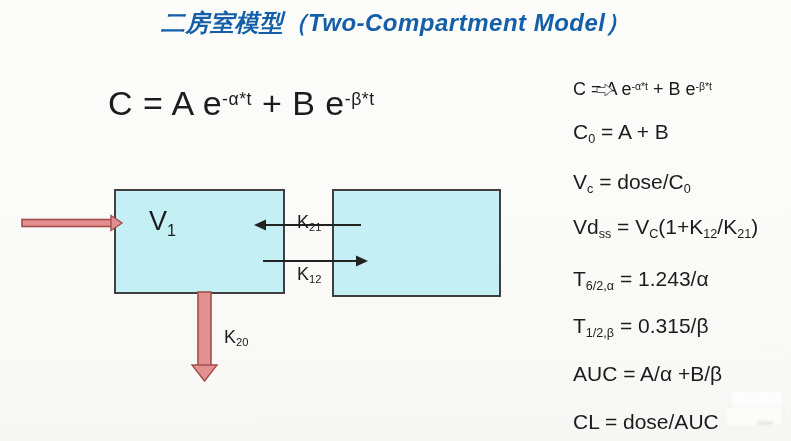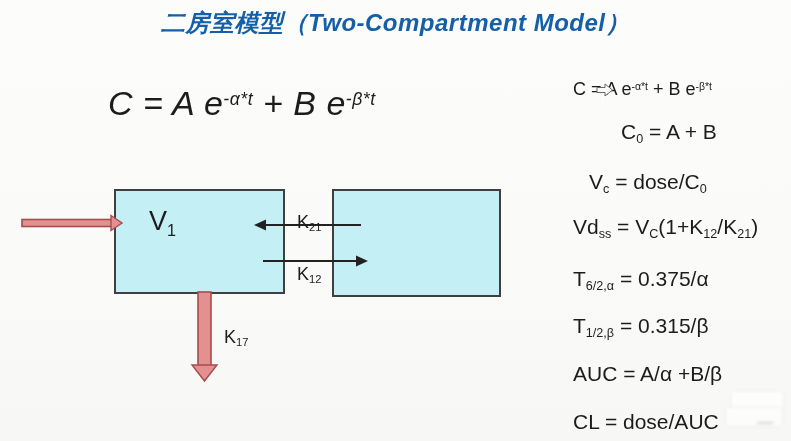--- a/index.html
+++ b/index.html
@@ -19,21 +19,20 @@
     font-size:24px;font-weight:bold;font-style:italic;
     color:#155fa8;
     letter-spacing:0.5px;
   }
   
   #main-eq{
     top:84px;left:108px;
     font-size:34px;
     letter-spacing:0.5px;
     white-space:nowrap;
-    font-style:italic;
   }
   #main-eq sup{font-size:0.52em;vertical-align:0.55em;}
   
   .box{
     background:#c4eff4;
     border:2px solid #3f3f3f;
     box-sizing:border-box;
   }
   #box1{left:114px;top:189px;width:171px;height:105px;}
   #box2{left:332px;top:189px;width:169px;height:108px;}
@@ -53,22 +52,22 @@
   #arrows{left:0;top:0;pointer-events:none;}
   
   .eq{
     left:573px;
     font-size:21px;
     white-space:nowrap;
   }
   .eq sub{font-size:0.6em;vertical-align:-0.28em;}
   .eq sup{font-size:0.58em;vertical-align:0.5em;}
   #eq-0{top:79px;font-size:18px;}
-  #eq-1{top:120px;margin-left:48px;}
-  #eq-2{top:170px;margin-left:16px;}
+  #eq-1{top:120px;}
+  #eq-2{top:170px;}
   #eq-3{top:215px;}
   #eq-4{top:267px;}
   #eq-5{top:314px;}
   #eq-6{top:362px;}
   #eq-7{top:410px;}
   
   #cursor{left:596px;top:83px;width:18px;height:14px;}
   
   #watermark{
     left:726px;top:392px;width:62px;height:40px;
@@ -109,28 +108,28 @@
 
     <g>
       <rect x="198" y="292" width="13" height="74" fill="#e59090" stroke="#a34d4d" stroke-width="1.6"></rect>
       <polygon points="192,365 217,365 204.5,381" fill="#e59090" stroke="#a34d4d" stroke-width="1.4"></polygon>
     </g>
   </svg>
 
   <div id="v1-label" class="abs dlabel"><span>V</span><sub>1</sub></div>
   <div id="k21-label" class="abs dlabel"><span>K</span><sub>21</sub></div>
   <div id="k12-label" class="abs dlabel"><span>K</span><sub>12</sub></div>
-  <div id="k10-label" class="abs dlabel"><span>K</span><sub>17</sub></div>
+  <div id="k10-label" class="abs dlabel"><span>K</span><sub>20</sub></div>
 
   <div>
     <div id="eq-0" class="abs eq"><span>C = A e</span><sup>-α*t</sup><span> + B e</span><sup>-β*t</sup></div>
     <div id="eq-1" class="abs eq"><span>C</span><sub>0</sub><span> = A + B</span></div>
     <div id="eq-2" class="abs eq"><span>V</span><sub>c</sub><span> = dose/C</span><sub>0</sub></div>
     <div id="eq-3" class="abs eq"><span>Vd</span><sub>ss</sub><span> = V</span><sub>C</sub><span>(1+K</span><sub>12</sub><span>/K</span><sub>21</sub><span>)</span></div>
-    <div id="eq-4" class="abs eq"><span>T</span><sub>6/2,α</sub><span> = 0.375/α</span></div>
+    <div id="eq-4" class="abs eq"><span>T</span><sub>6/2,α</sub><span> = 1.243/α</span></div>
     <div id="eq-5" class="abs eq"><span>T</span><sub>1/2,β</sub><span> = 0.315/β</span></div>
     <div id="eq-6" class="abs eq"><span>AUC = A/α +B/β</span></div>
     <div id="eq-7" class="abs eq"><span>CL = dose/AUC</span></div>
   </div>
 
   <svg id="cursor" class="abs" viewBox="0 0 18 14">
     <polygon points="1,4.5 9,4.5 9,1 16.5,7 9,13 9,9.5 1,9.5" fill="#fafafa" stroke="#666666" stroke-width="1"></polygon>
   </svg>
 
   <div id="watermark" class="abs">

